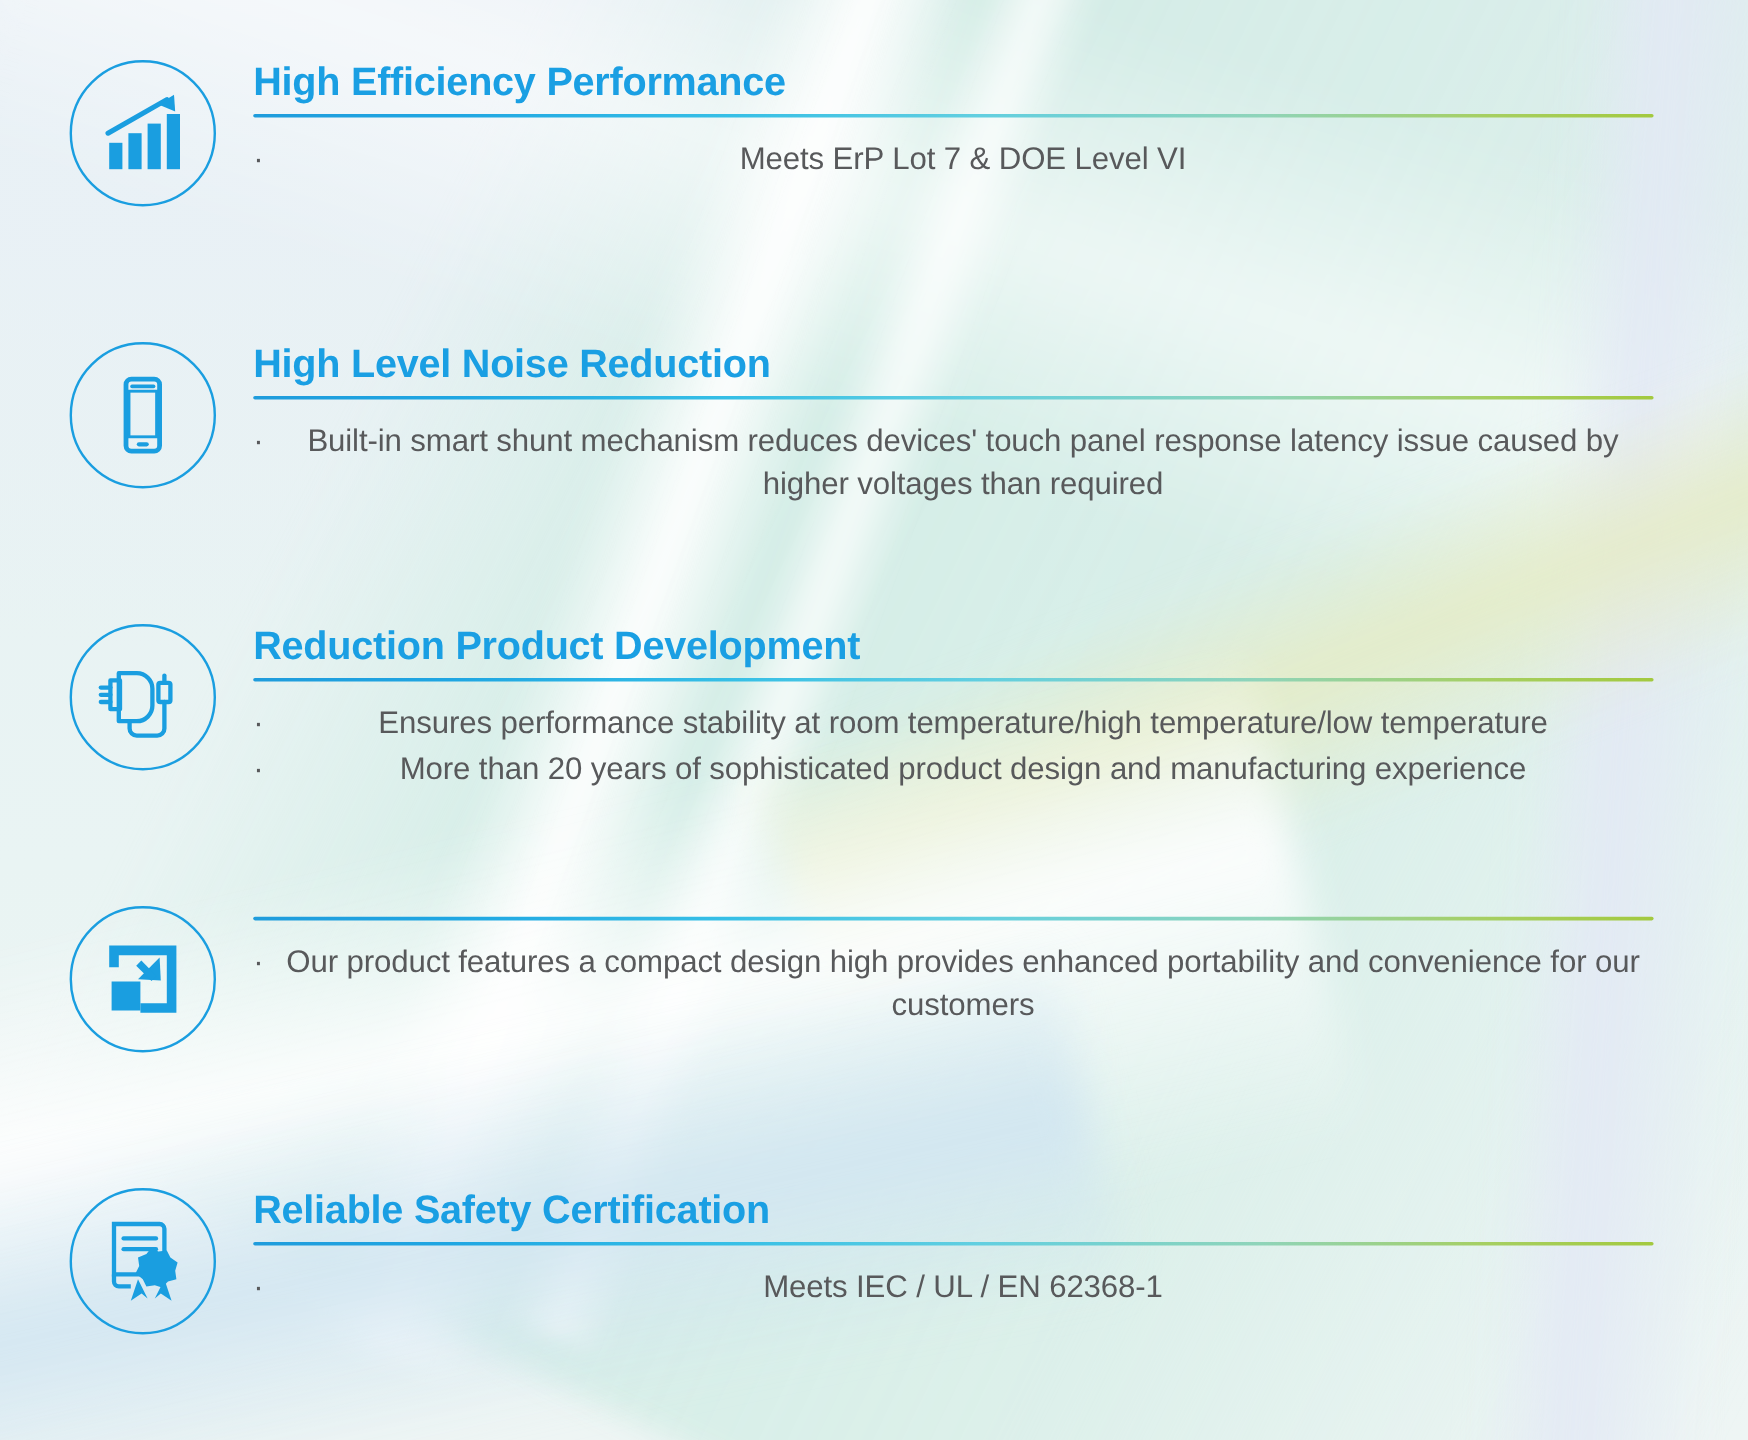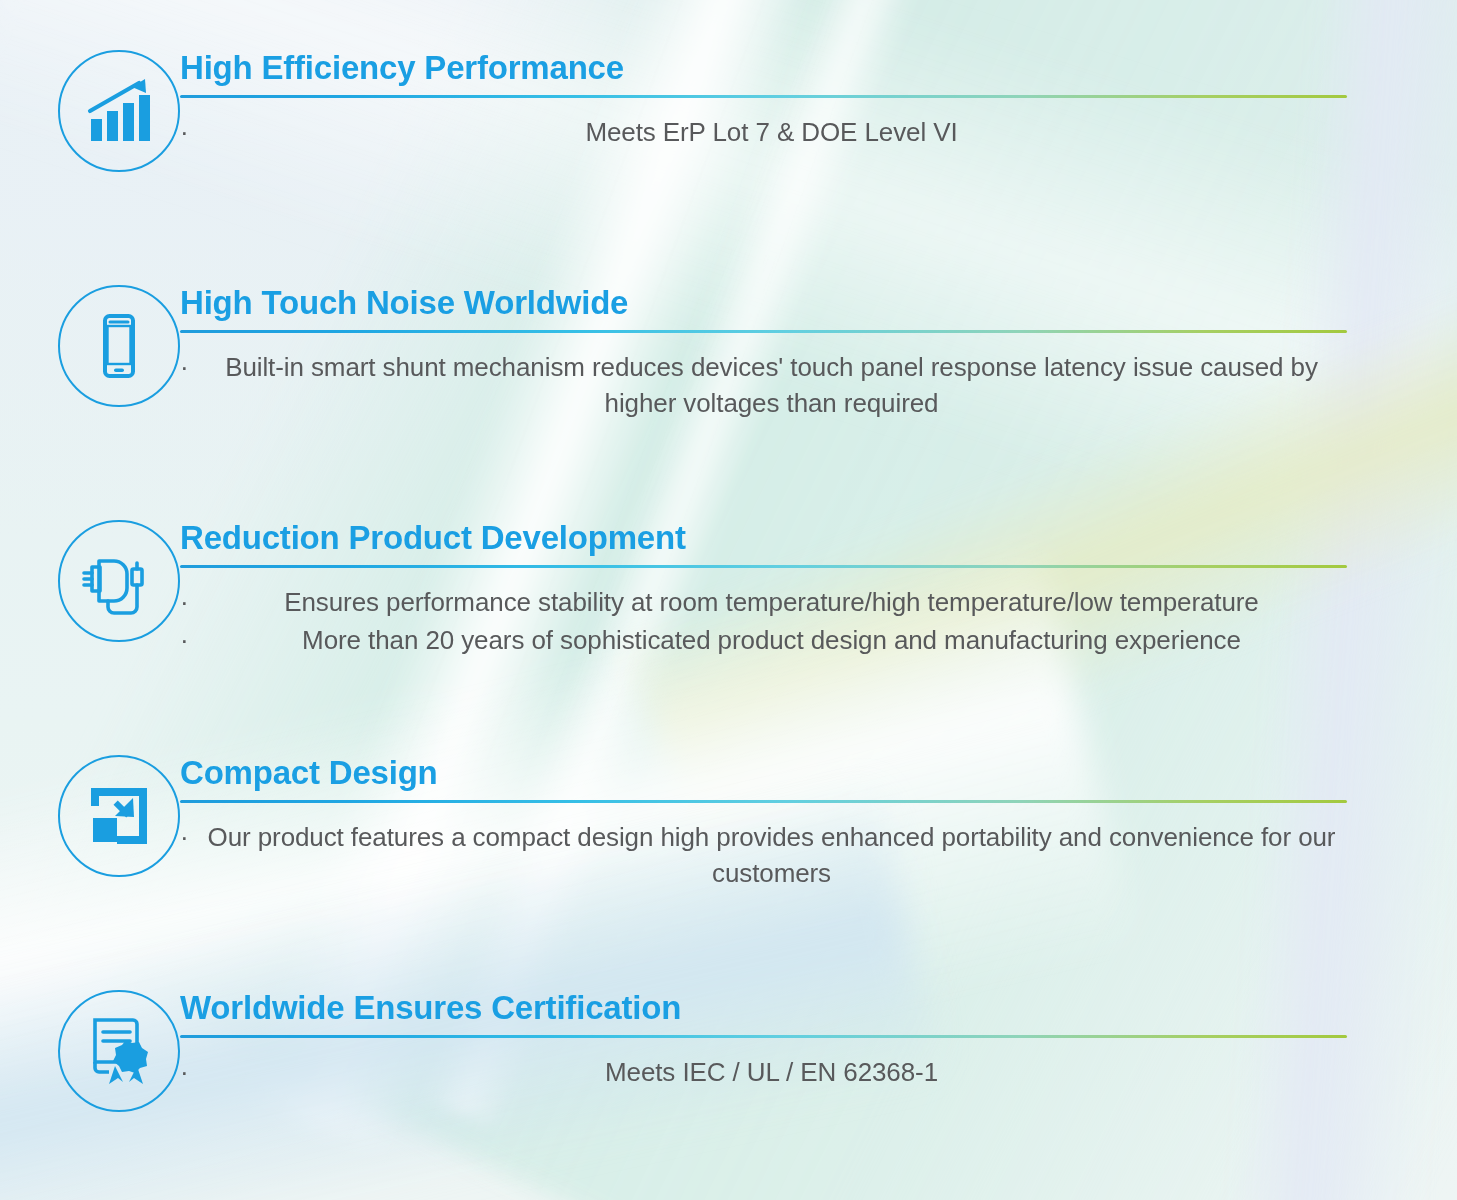--- a/index.html
+++ b/index.html
@@ -136,20 +136,21 @@
     border-radius: 50%;
     display: flex;
     align-items: center;
     justify-content: center;
     margin-top: 2px;
   }
 
   .icon-circle svg { display: block; }
 
   .feature-body {
+    margin-left: 31px;
     width: 1167px;
     padding-top: 2px;
   }
 
   .feature-title {
     font-size: 33px;
     font-weight: bold;
     color: #1a9fe3;
     line-height: 1.08;
     letter-spacing: -0.2px;
@@ -257,21 +258,21 @@
         <svg width="72" height="72" viewBox="0 0 72 72" aria-hidden="true">
           <rect x="22" y="6" width="28" height="60" rx="4.5" ry="4.5" fill="none" stroke="#1a9ee0" stroke-width="4"></rect>
           <rect x="26" y="14" width="20" height="44" fill="#ffffff" opacity="0.0"></rect>
           <line x1="27" y1="12" x2="45" y2="12" stroke="#1a9ee0" stroke-width="3" stroke-linecap="round"></line>
           <rect x="31" y="58.5" width="10" height="3.6" rx="1.8" fill="#1a9ee0"></rect>
           <rect x="24.5" y="16" width="23" height="38" fill="none" stroke="#1a9ee0" stroke-width="2.4"></rect>
         </svg>
       </span>
     </div>
     <div class="feature-body">
-      <h2 class="feature-title">High Touch Noise Worldwide</h2>
+      <h2 class="feature-title">High Level Noise Reduction</h2>
       <div class="divider"></div>
       <div class="bullets">
         <div class="bullet">
           <span class="bullet-dot">·</span>
           <span class="bullet-text">Built-in smart shunt mechanism reduces devices' touch panel response latency issue caused by higher voltages than required</span>
         </div>
       </div>
     </div>
   </section>
 
@@ -323,21 +324,20 @@
           <path d="M6 34 H30 V58 H6 Z M13 41 H23 V51 H13 Z" fill="#1a9ee0"></path>
 
           <g fill="#1a9ee0">
             <polygon points="46,14 47,33 28,32"></polygon>
             <rect x="32" y="16" width="6" height="18" transform="rotate(-45 35 25)"></rect>
           </g>
         </svg>
       </span>
     </div>
     <div class="feature-body">
-      <h2 class="feature-title">Compact Design</h2>
       <div class="divider"></div>
       <div class="bullets">
         <div class="bullet">
           <span class="bullet-dot">·</span>
           <span class="bullet-text">Our product features a compact design high provides enhanced portability and convenience for our customers</span>
         </div>
       </div>
     </div>
   </section>
 
@@ -354,21 +354,21 @@
           <polygon points="30,50 24,68 33,62 38,66" fill="#1a9ee0"></polygon>
           <polygon points="52,50 58,68 49,62 44,66" fill="#1a9ee0"></polygon>
 
           <polygon fill="#1a9ee0" points="41,24 47,27 54,26 57,32 63,36 61,43 62,50 55,52 50,57 44,55 37,56 34,50 28,45 31,39 30,32 37,29"></polygon>
           <circle cx="45.5" cy="41" r="10.5" fill="#ffffff" opacity="0.0"></circle>
           <circle cx="45.5" cy="41" r="10.5" fill="none" stroke="#ffffff" stroke-width="0"></circle>
         </svg>
       </span>
     </div>
     <div class="feature-body">
-      <h2 class="feature-title">Worldwide Ensures Certification</h2>
+      <h2 class="feature-title">Reliable Safety Certification</h2>
       <div class="divider"></div>
       <div class="bullets">
         <div class="bullet">
           <span class="bullet-dot">·</span>
           <span class="bullet-text">Meets IEC / UL / EN 62368-1</span>
         </div>
       </div>
     </div>
   </section>
 

